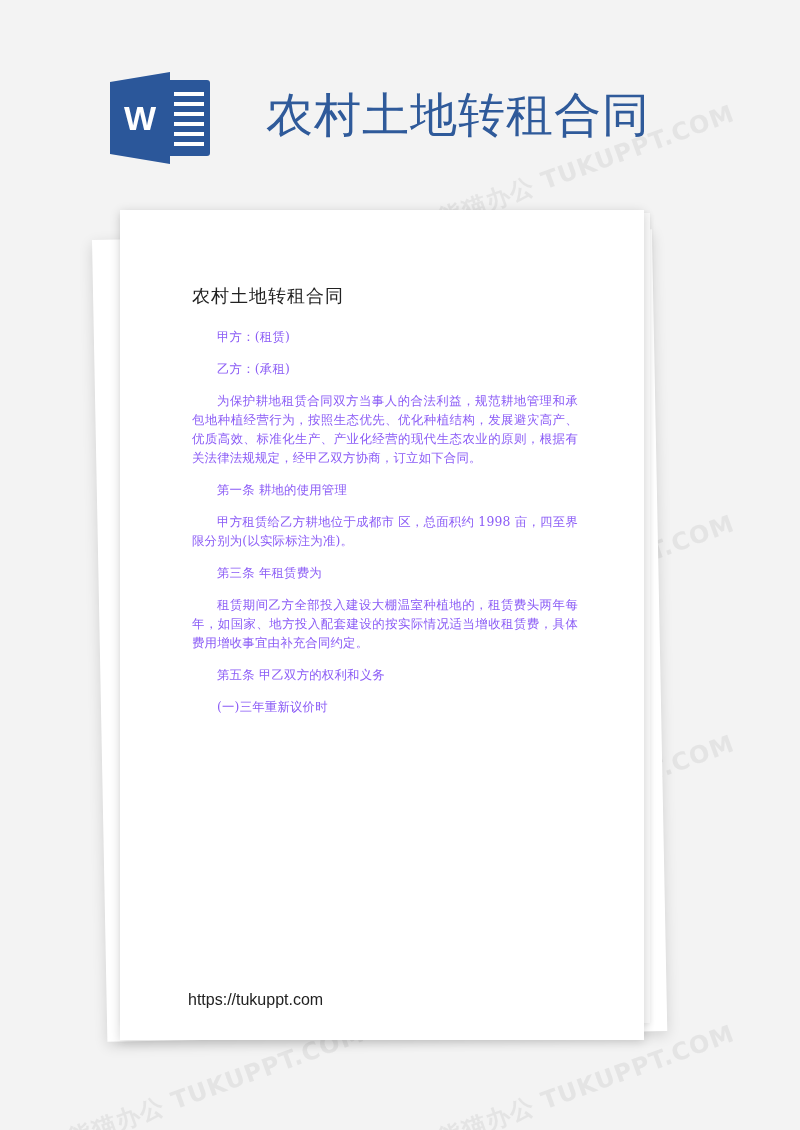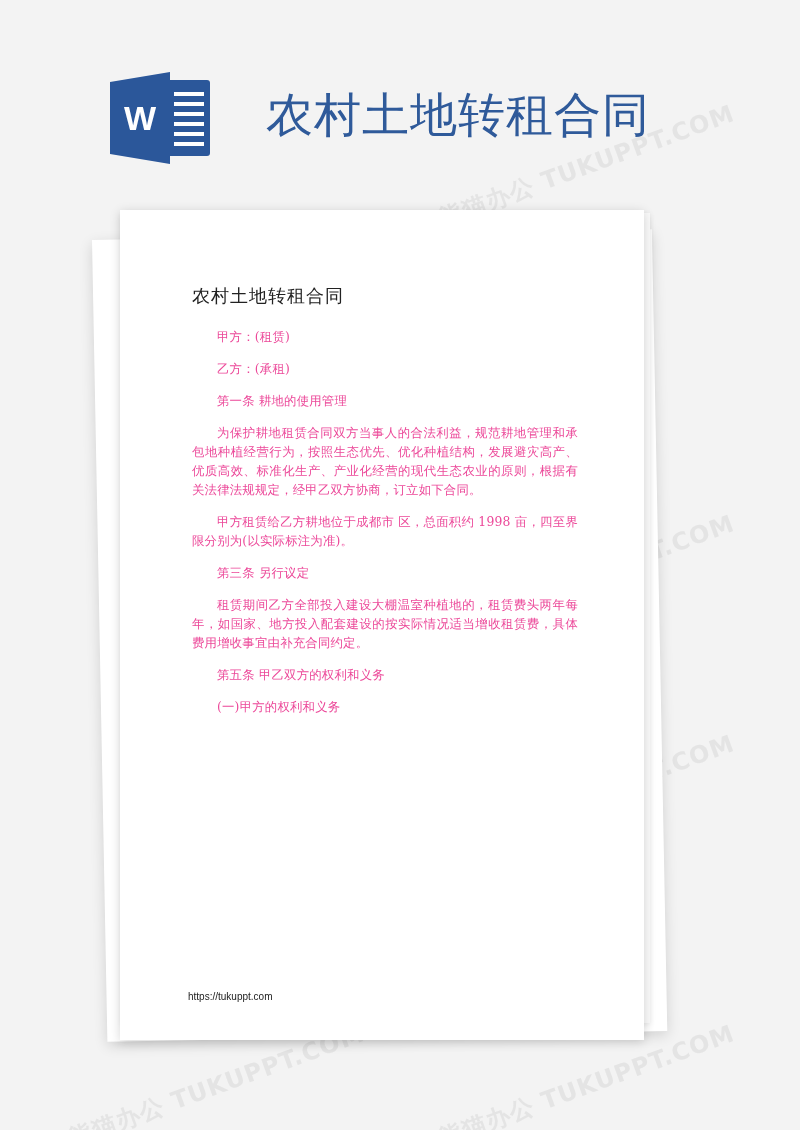--- a/index.html
+++ b/index.html
@@ -25,25 +25,25 @@
     background:#fafafa; box-shadow:0 2px 6px rgba(0,0,0,0.10);
   }
   .paper {
     position:absolute; left:120px; top:210px; width:524px; height:830px;
     background:#fff; box-shadow:0 2px 10px rgba(0,0,0,0.16);
   }
   .doc-title {
     position:absolute; left:72px; top:74px; font-size:18px; color:#222;
     font-family:"DejaVu Sans", "Liberation Sans", sans-serif; letter-spacing:1px;
   }
-  .doc-body { position:absolute; left:72px; top:117px; width:386px; color:#ec4899; }
+  .doc-body { position:absolute; left:72px; top:117px; width:386px; color:#8b5cf6; }
   .p { font-size:12.4px; line-height:19px; text-indent:25px; margin:0 0 13px 0; text-align:justify; letter-spacing:0.2px; }
   .p.head { margin-bottom:13px; }
   .footer-url {
-    position:absolute; left:68px; top:781px; font-size:10px; color:#222;
+    position:absolute; left:68px; top:781px; font-size:16px; color:#222;
     font-family:"Liberation Sans", sans-serif;
   }
   .watermark {
     position:absolute; font-family:"DejaVu Sans", sans-serif; font-size:24px;
     color:rgba(200,200,200,0.35); transform:rotate(-20deg); white-space:nowrap;
     pointer-events:none; font-weight:bold; letter-spacing:1px;
   }
 </style>
 </head>
 <body>
@@ -72,22 +72,22 @@
 <div class="watermark" style="left:430px; top:1070px;">熊猫办公 TUKUPPT.COM</div>
 
 <div class="paper-back"></div>
 <div class="paper-mid"></div>
 
 <div class="paper">
   <div class="doc-title">农村土地转租合同</div>
   <div class="doc-body">
     <p class="p">甲方：(租赁)</p>
     <p class="p">乙方：(承租)</p>
+    <p class="p">为保护耕地租赁合同双方当事人的合法利益，规范耕地管理和承包地种植经营行为，按照生态优先、优化种植结构，发展避灾高产、优质高效、标准化生产、产业化经营的现代生态农业的原则，根据有关法律法规规定，经甲乙双方协商，订立如下合同。</p>
     <p class="p head">第一条 耕地的使用管理</p>
-    <p class="p">为保护耕地租赁合同双方当事人的合法利益，规范耕地管理和承包地种植经营行为，按照生态优先、优化种植结构，发展避灾高产、优质高效、标准化生产、产业化经营的现代生态农业的原则，根据有关法律法规规定，经甲乙双方协商，订立如下合同。</p>
     <p class="p">甲方租赁给乙方耕地位于成都市 区，总面积约 1998 亩，四至界限分别为(以实际标注为准)。</p>
-    <p class="p head">第三条 另行议定</p>
+    <p class="p head">第三条 年租赁费为</p>
     <p class="p">租赁期间乙方全部投入建设大棚温室种植地的，租赁费头两年每年，如国家、地方投入配套建设的按实际情况适当增收租赁费，具体费用增收事宜由补充合同约定。</p>
     <p class="p head">第五条 甲乙双方的权利和义务</p>
-    <p class="p head">(一)甲方的权利和义务</p>
+    <p class="p head">(一)三年重新议价时</p>
   </div>
   <div class="footer-url">https://tukuppt.com</div>
 </div>
 
 </body></html>

